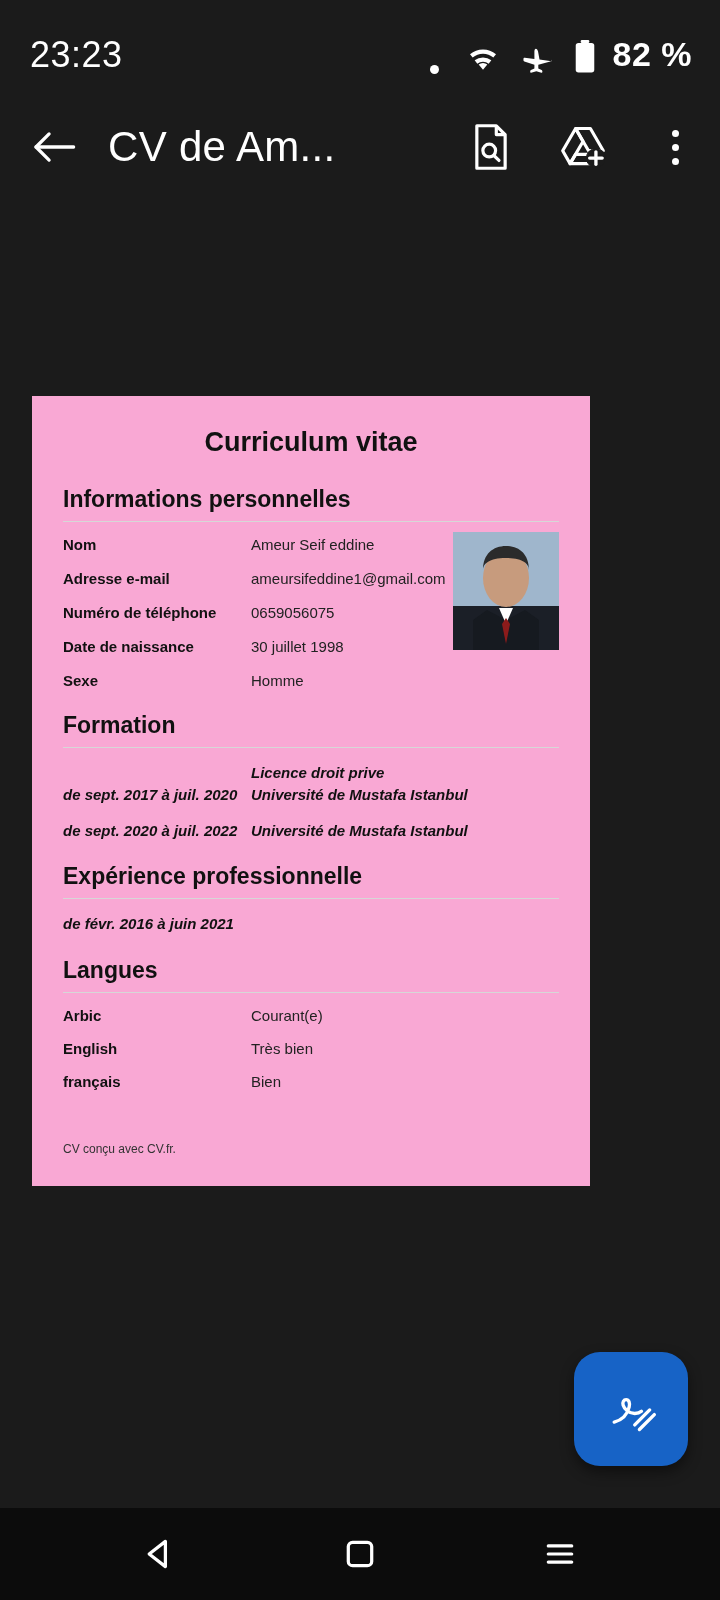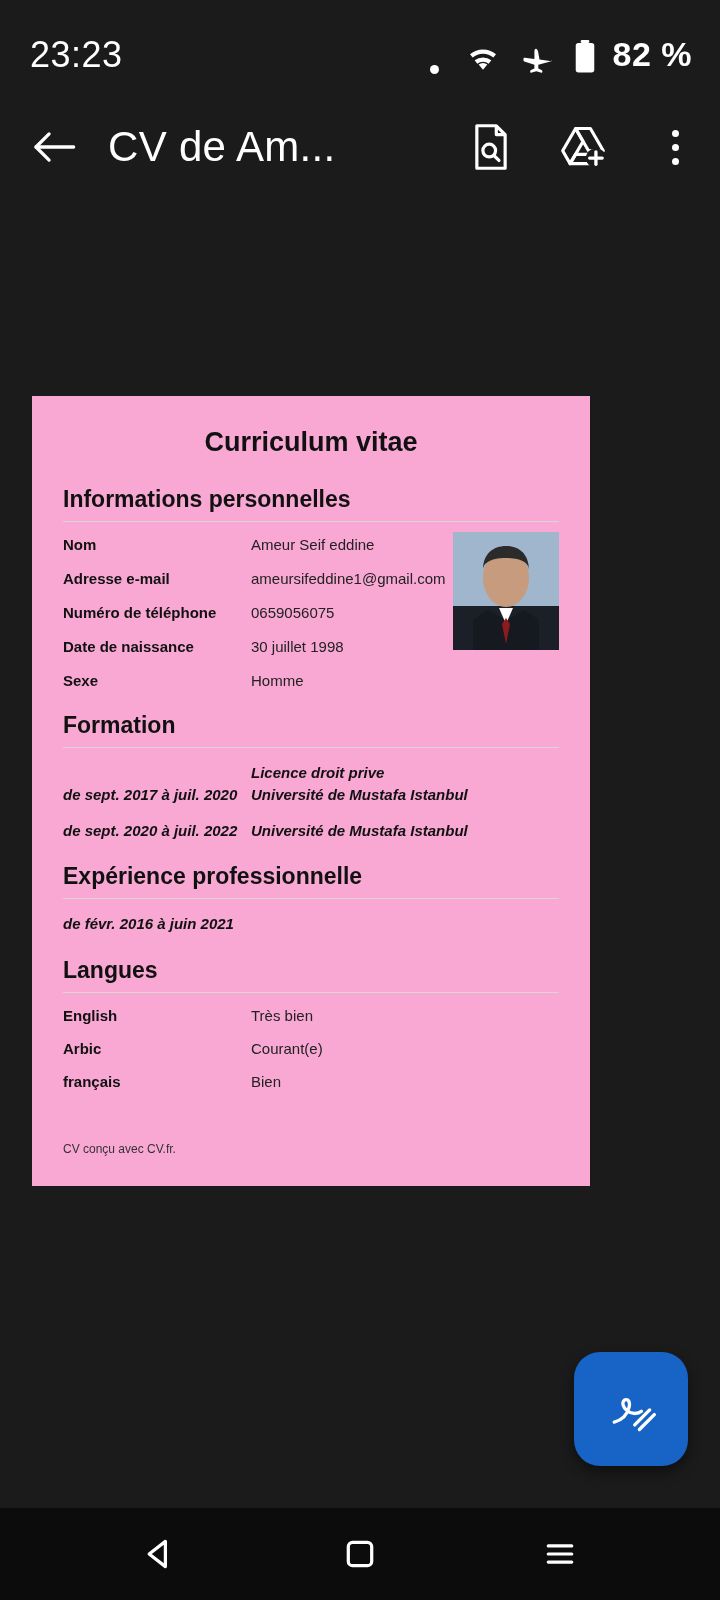--- a/index.html
+++ b/index.html
@@ -364,26 +364,26 @@
 
       <div class="section-head">Expérience professionnelle</div>
       <div class="rule"></div>
       <div class="entry">
         <div class="entry-date">de févr. 2016 à juin 2021</div>
       </div>
 
       <div class="section-head">Langues</div>
       <div class="rule"></div>
       <div class="lang-row">
+        <div class="lang-name">Arbic</div>
+        <div class="lang-level">Courant(e)</div>
+      </div>
+      <div class="lang-row">
         <div class="lang-name">English</div>
         <div class="lang-level">Très bien</div>
-      </div>
-      <div class="lang-row">
-        <div class="lang-name">Arbic</div>
-        <div class="lang-level">Courant(e)</div>
       </div>
       <div class="lang-row">
         <div class="lang-name">français</div>
         <div class="lang-level">Bien</div>
       </div>
 
       <div class="footer-note">CV conçu avec CV.fr.</div>
     </div>
 
     <div class="fab">

